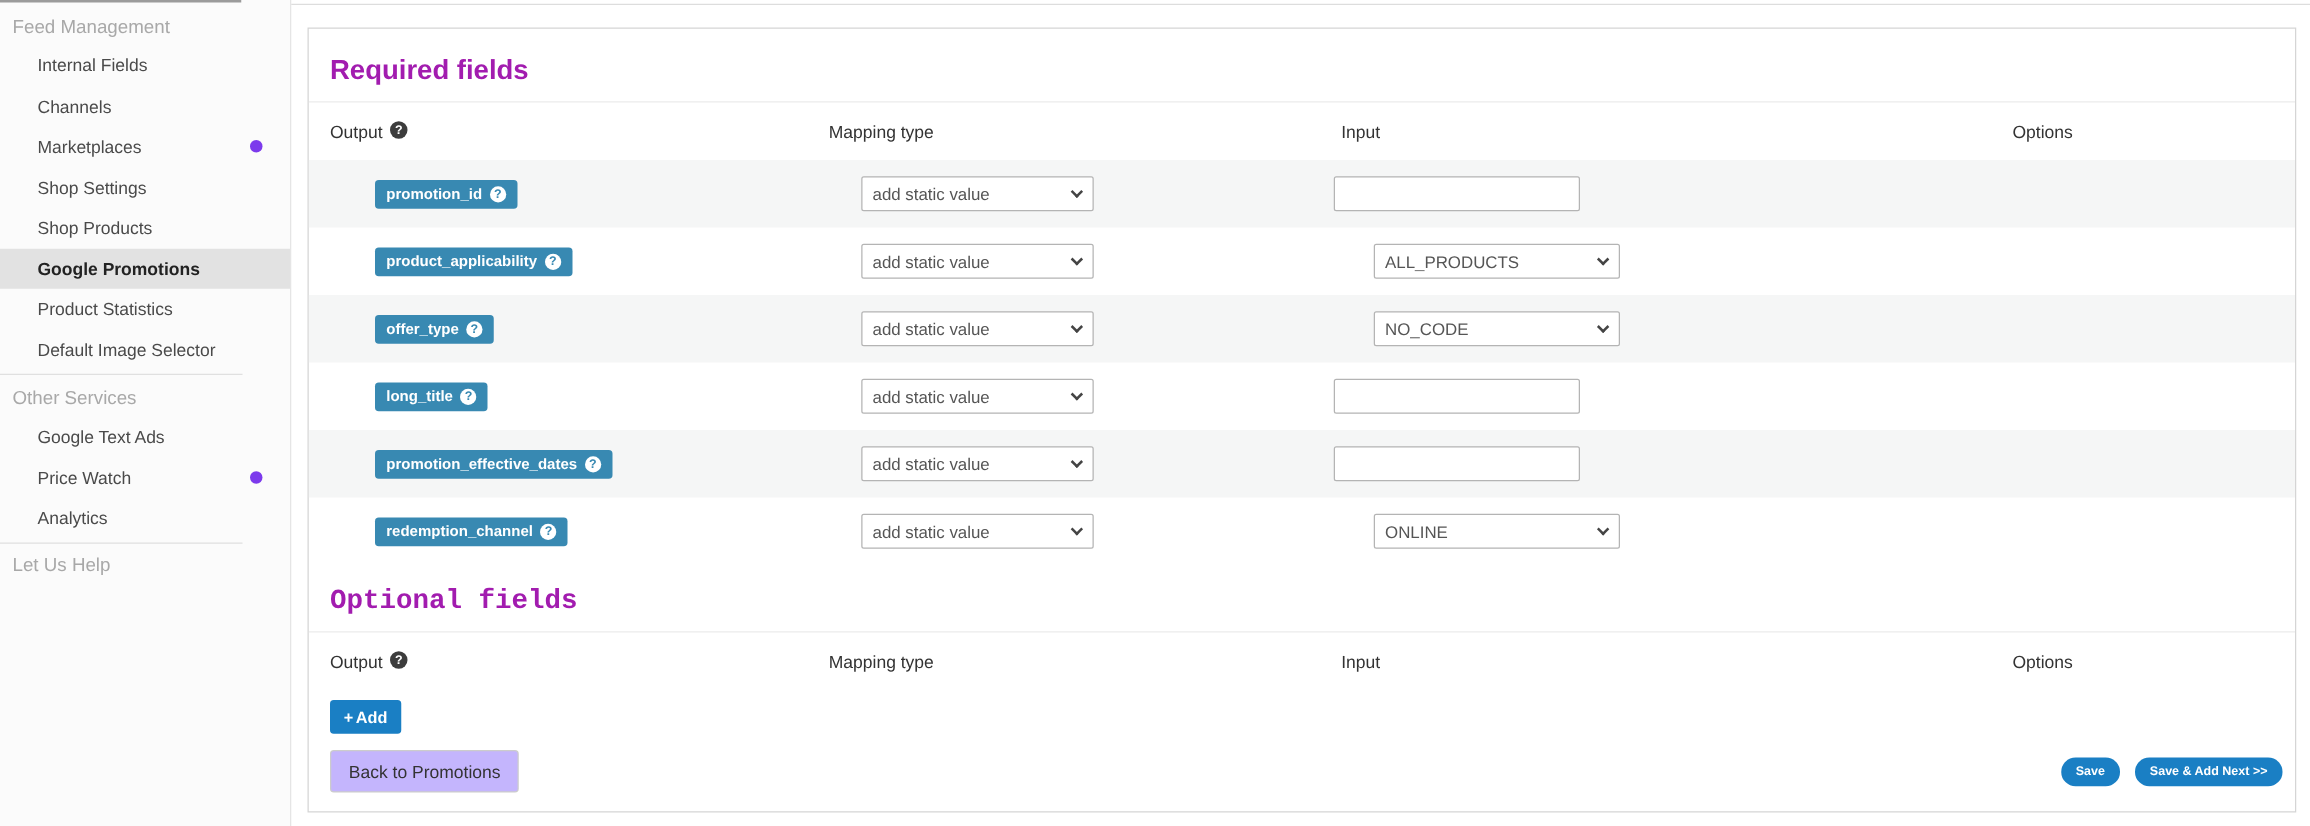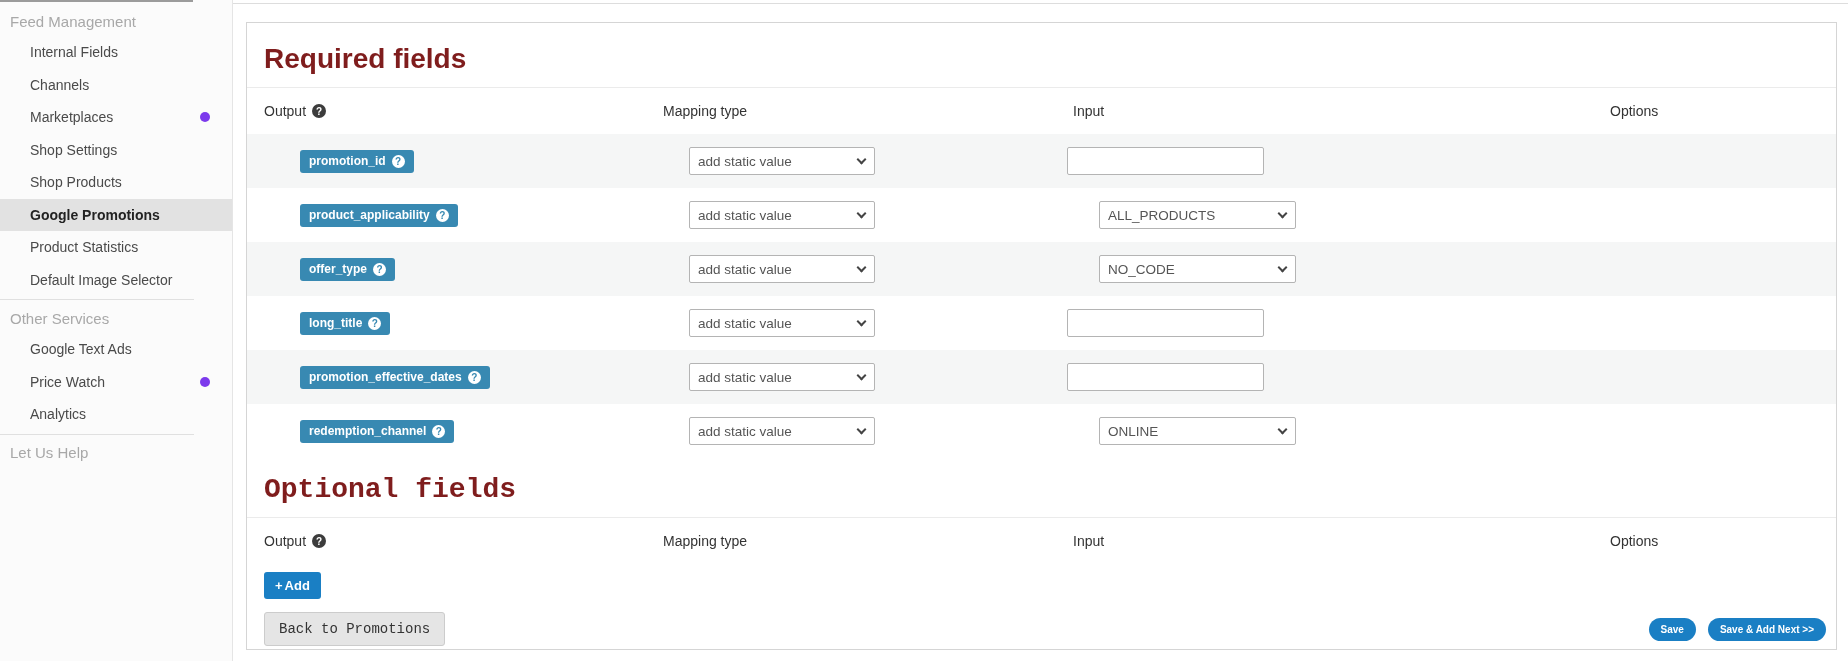--- a/index.html
+++ b/index.html
@@ -33,30 +33,30 @@
   .side-divider { border: none; border-top: 1px solid #e0e0e0; margin: 3px 38px 3px 0; }
 
   
   .page-top-line { position: absolute; left: 233px; right: 0; top: 3px; height: 1px; background: #ddd; }
 
   
   .card {
     position: absolute; left: 246px; top: 22px; width: 1591px; height: 628px;
     background: #fff; border: 1px solid #d5d5d5; overflow: hidden;
   }
-  .card-title { padding: 20px 17px 12px; font-size: 28px; color: #7f1d1d; }
+  .card-title { padding: 20px 17px 12px; font-size: 22px; color: #a21caf; }
   .card-title.optional { padding-top: 16px; font-family: Liberation Mono, monospace; }
   .title-rule { border: none; border-top: 1px solid #ebebeb; }
 
   .grid-row {
     display: grid; grid-template-columns: 393px 410px 537px auto;
     padding-left: 17px; align-items: center;
   }
   .header-row { height: 46px; font-size: 14px; color: #333; }
-  .header-cell { display: flex; align-items: center; gap: 6px; }
+  .header-cell { display: flex; gap: 6px; }
   .header-cell.pad { padding-left: 6px; }
 
   .help-circle-dark {
     width: 14px; height: 14px; border-radius: 50%; background: #3c3c3c;
     color: #fff; font-size: 10px; font-weight: bold;
     display: inline-flex; align-items: center; justify-content: center; cursor: pointer;
   }
 
   .field-row { height: 54px; }
   .field-row.stripe { background: #f5f6f6; }
@@ -96,23 +96,23 @@
     background: #1a7fc4; color: #fff; border: none; border-radius: 3px;
     font-size: 13px; font-weight: bold; padding: 6px 11px; cursor: pointer;
     font-family: "Liberation Sans", sans-serif;
   }
   .add-btn { margin: 8px 0 0 17px; height: 27px; }
   .footer-row {
     display: flex; justify-content: space-between; align-items: center;
     margin-top: 13px; padding: 0 10px 0 17px;
   }
   .btn-back {
-    background: #e5e5e5; border: 1px solid #ccc; border-radius: 3px;
+    background: #c4b5fd; border: 1px solid #ccc; border-radius: 3px;
     font-size: 14px; color: #333; padding: 8px 14px; cursor: pointer;
-    font-family: Liberation Mono, monospace;
+    font-family: Liberation Sans, sans-serif;
     text-align: right;
   }
   .save-group { display: flex; gap: 12px; }
   .btn-save { font-size: 10px; border-radius: 14px; padding: 6px 12px; }
 </style>
 </head>
 <body>
 
 <nav class="sidebar">
   <div class="sidebar-top-line"></div>

